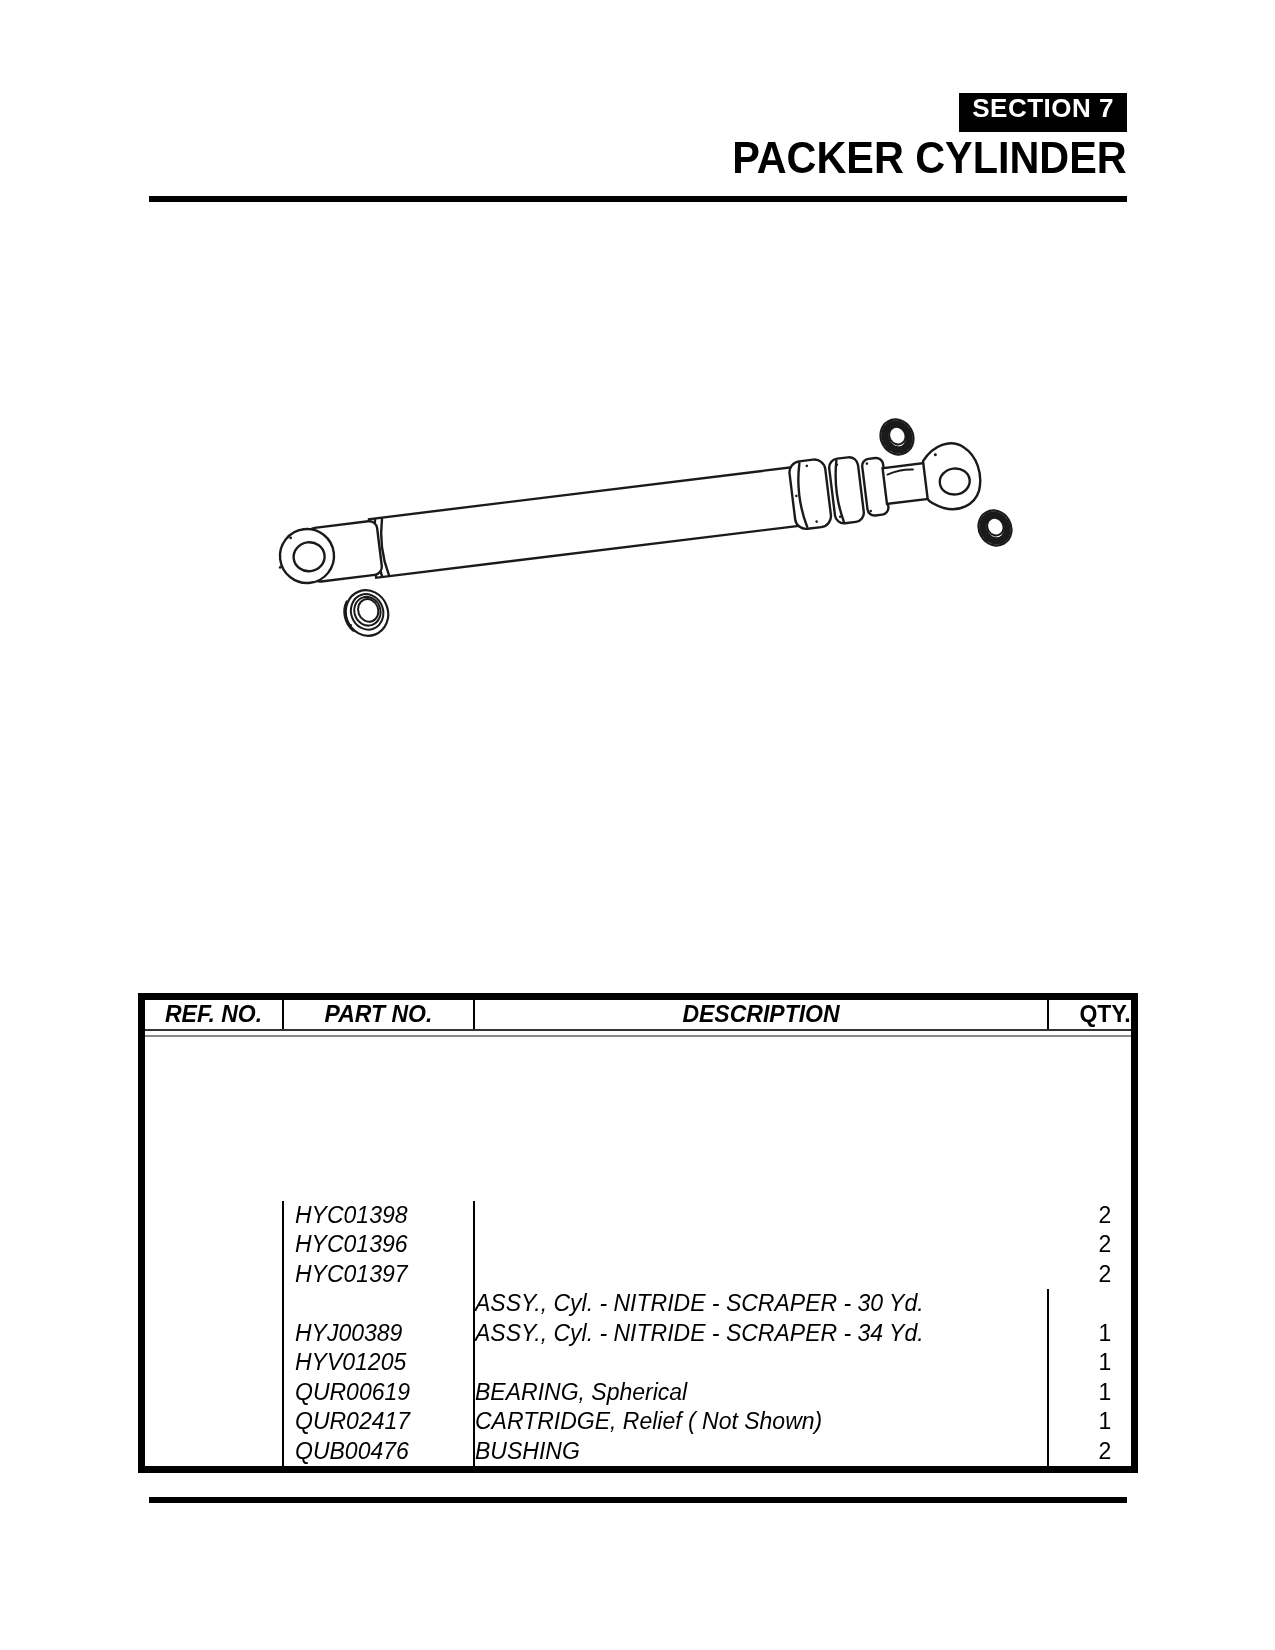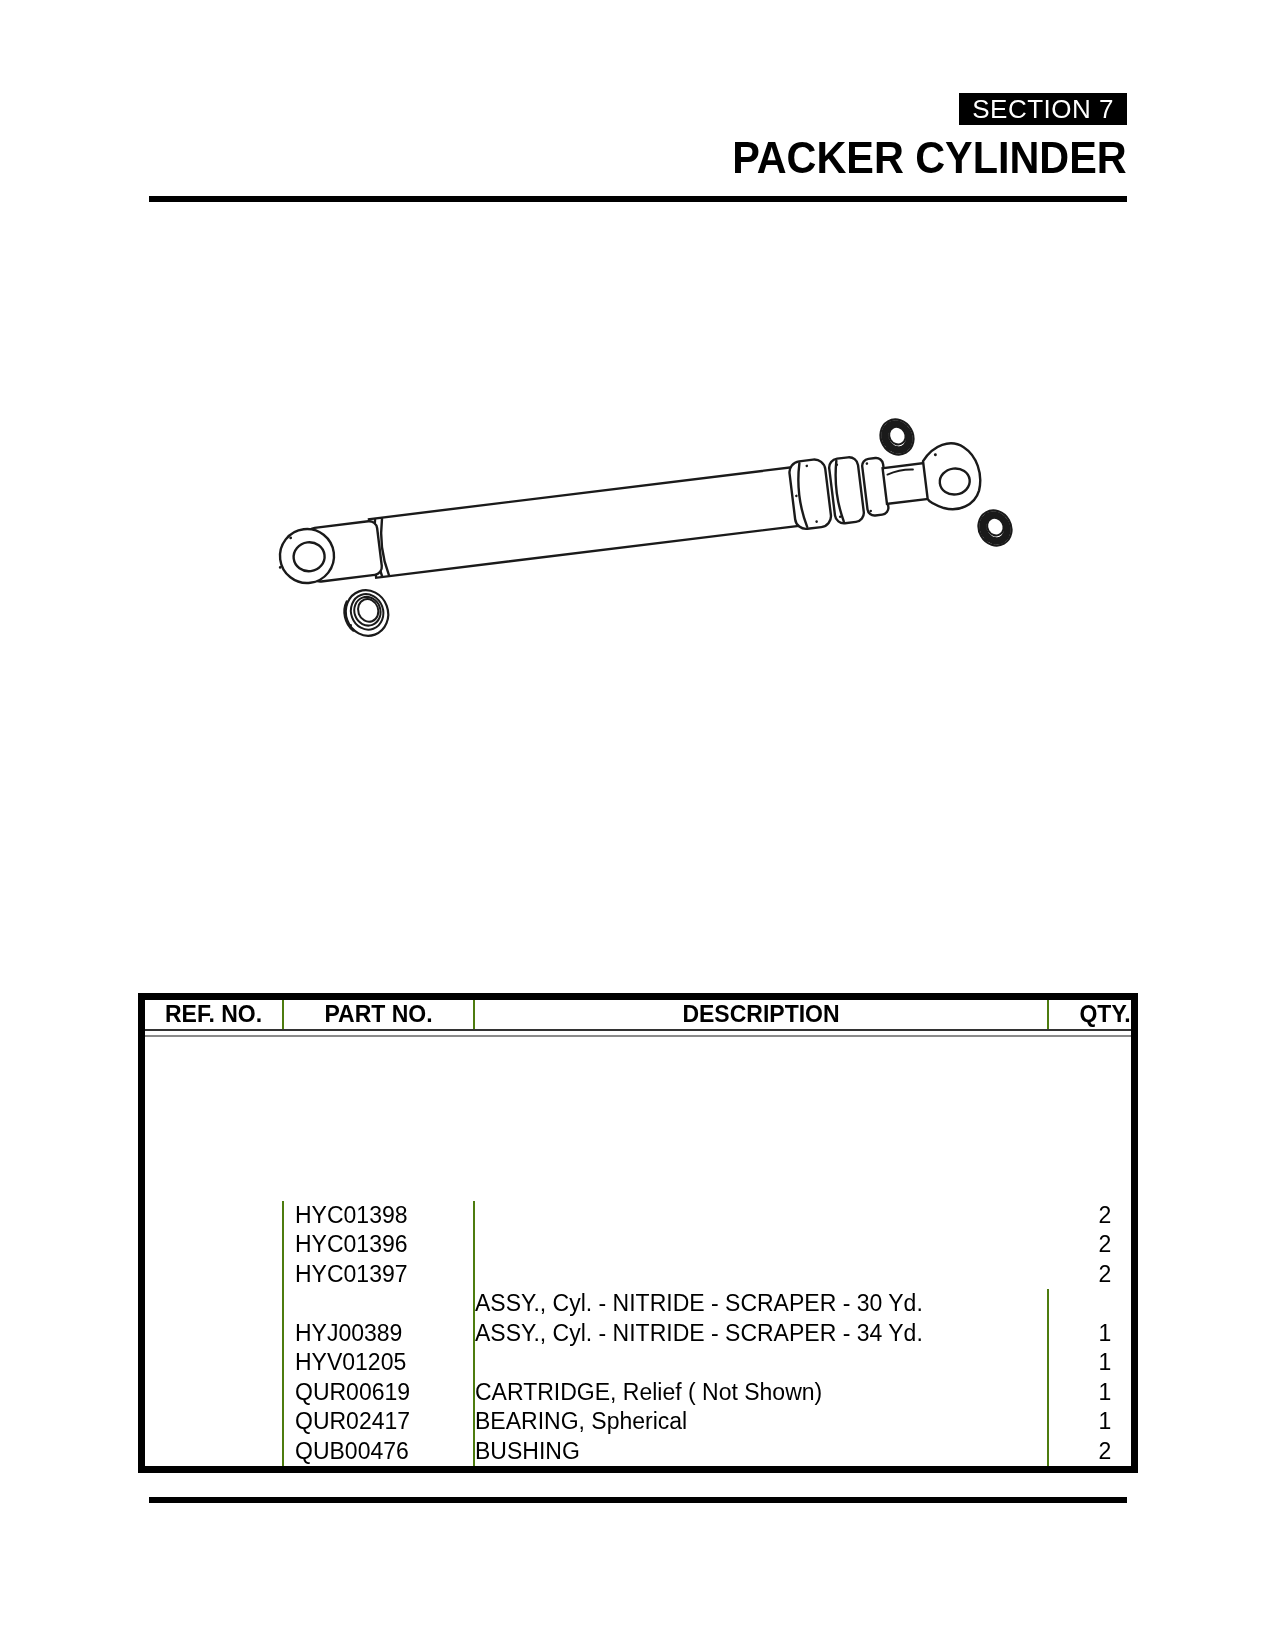--- a/index.html
+++ b/index.html
@@ -8,25 +8,25 @@
     width:1275px;height:1650px;
     margin:0 auto;
     background:#ffffff;
     font-family:"Liberation Sans","DejaVu Sans",sans-serif;
     color:#000;
     overflow:hidden;
   }
   
   .section-badge{
     position:absolute;top:93px;right:148px;
-    height:32px;min-width:130px;
+    height:39px;min-width:130px;
     background:#000;color:#fff;
-    display:flex;align-items:flex-end;justify-content:center;
+    display:flex;align-items:flex-start;justify-content:center;
     padding:0 13px;box-sizing:border-box;
-    font-size:26px;font-weight:normal;letter-spacing:.5px;
+    font-size:26px;font-weight:bold;letter-spacing:.5px;
   }
   .page-title{
     position:absolute;top:133px;right:148px;
     font-size:44px;font-weight:bold;letter-spacing:0;
     white-space:nowrap;
     transform:scaleX(.94);transform-origin:right center;
   }
   .rule{position:absolute;background:#000;}
   .rule-top{left:149px;width:978px;top:196px;height:6px;}
   .rule-bottom{left:149px;width:978px;top:1497px;height:6px;}
@@ -46,21 +46,21 @@
   .th{
     font-weight:bold;font-size:23px;line-height:29px;
     text-align:center;box-sizing:border-box;white-space:nowrap;
   }
   .double-rule{
     flex:0 0 4px;height:4px;
     border-top:2px solid #333;border-bottom:2px solid #8a8a8a;
   }
   .tbody{flex:1;display:flex;align-items:flex-end;min-height:0;}
   .col{box-sizing:border-box;overflow:hidden;}
-  .col-sep{border-right:2px solid #4d7c0f;}
+  .col-sep{border-right:2px solid #000000;font-style:italic;}
   .w-ref{flex:0 0 139px;}
   .w-part{flex:0 0 191px;}
   .w-desc{flex:0 0 574px;}
   .w-qty{flex:1;padding-left:30px;}
   .cell{
     height:29.5px;line-height:29.5px;
     font-size:23px;white-space:nowrap;overflow:hidden;
   }
   .cell-part{padding-left:11px;}
   .cell-desc{}
@@ -174,22 +174,22 @@
         <div class="cell cell-part">HYJ00389</div>
         <div class="cell cell-part">HYV01205</div>
         <div class="cell cell-part">QUR00619</div>
         <div class="cell cell-part">QUR02417</div>
         <div class="cell cell-part">QUB00476</div>
       </div>
       <div class="col w-desc col-sep">
         <div class="cell cell-desc">ASSY., Cyl. - NITRIDE - SCRAPER - 30 Yd.</div>
         <div class="cell cell-desc">ASSY., Cyl. - NITRIDE - SCRAPER - 34 Yd.</div>
         <div class="cell cell-desc"></div>
+        <div class="cell cell-desc">BEARING, Spherical</div>
         <div class="cell cell-desc">CARTRIDGE, Relief ( Not Shown)</div>
-        <div class="cell cell-desc">BEARING, Spherical</div>
         <div class="cell cell-desc">BUSHING</div>
       </div>
       <div class="col w-qty">
         <div class="cell cell-qty">2</div>
         <div class="cell cell-qty">2</div>
         <div class="cell cell-qty">2</div>
         <div class="cell cell-qty"></div>
         <div class="cell cell-qty">1</div>
         <div class="cell cell-qty">1</div>
         <div class="cell cell-qty">1</div>

